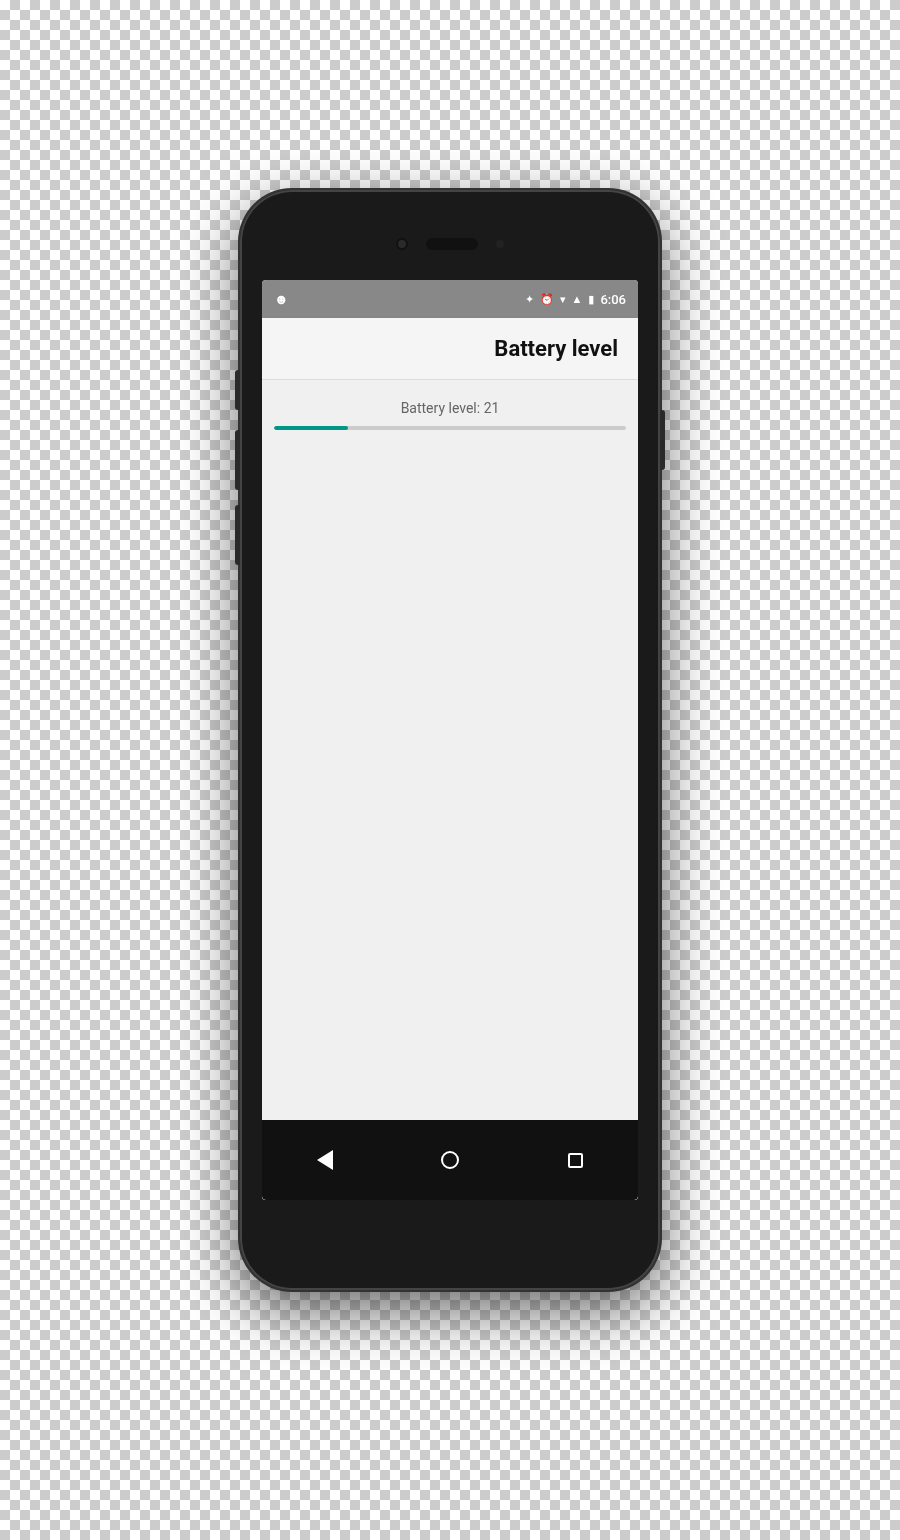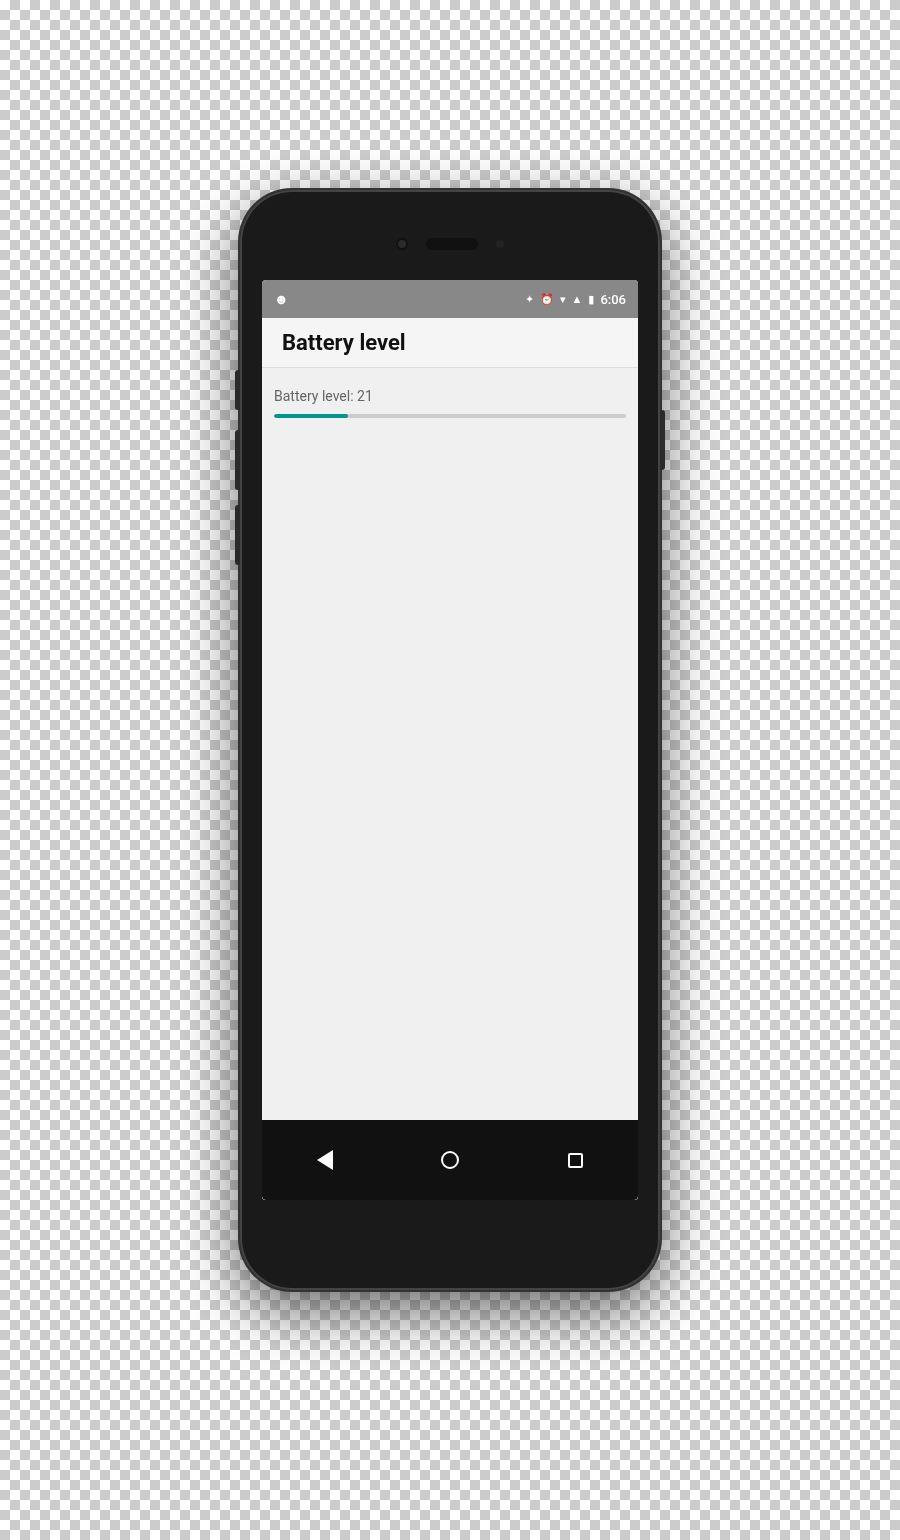--- a/index.html
+++ b/index.html
@@ -153,36 +153,38 @@
 
     .status-time {
       font-size: 13px;
       font-weight: 500;
       color: white;
     }
 
     
     .app-bar {
       background: #f5f5f5;
-      padding: 12px 20px;
+      padding: 18px 20px;
       border-bottom: 1px solid #ddd;
       box-shadow: 0 1px 3px rgba(0,0,0,0.1);
+      text-align: right;
     }
 
     .app-bar-title {
       font-size: 22px;
       font-weight: bold;
       color: #111;
     }
 
     
     .content-area {
       background: #f0f0f0;
       padding: 20px 12px;
       flex: 1;
+      text-align: center;
     }
 
     .battery-text {
       font-size: 14px;
       color: #666;
       margin-bottom: 10px;
     }
 
     .progress-container {
       width: 100%;

